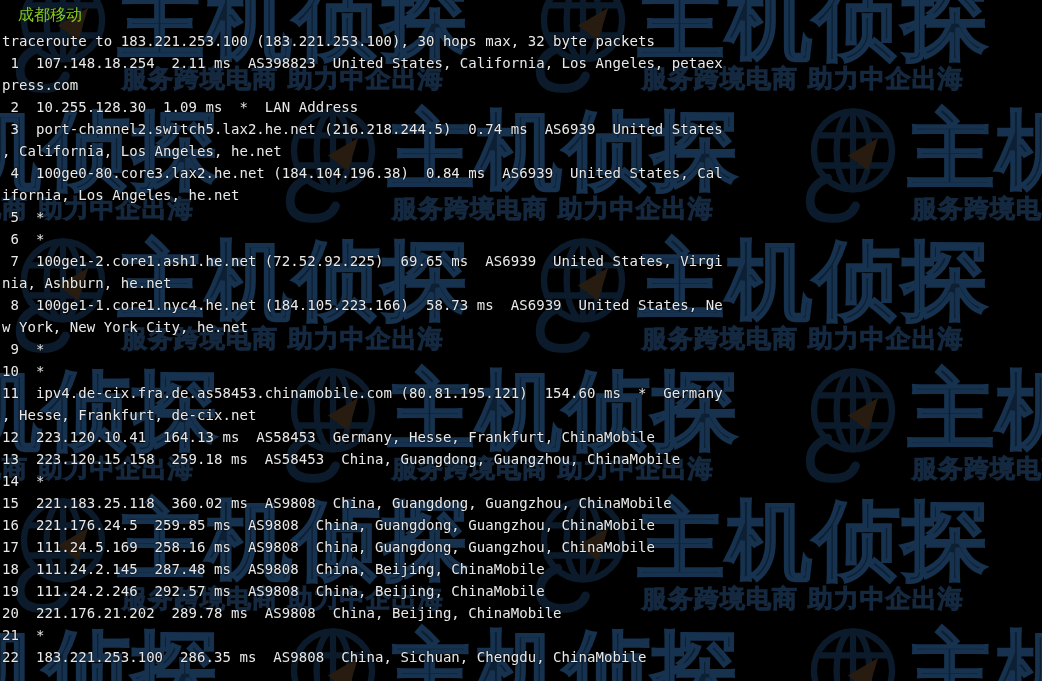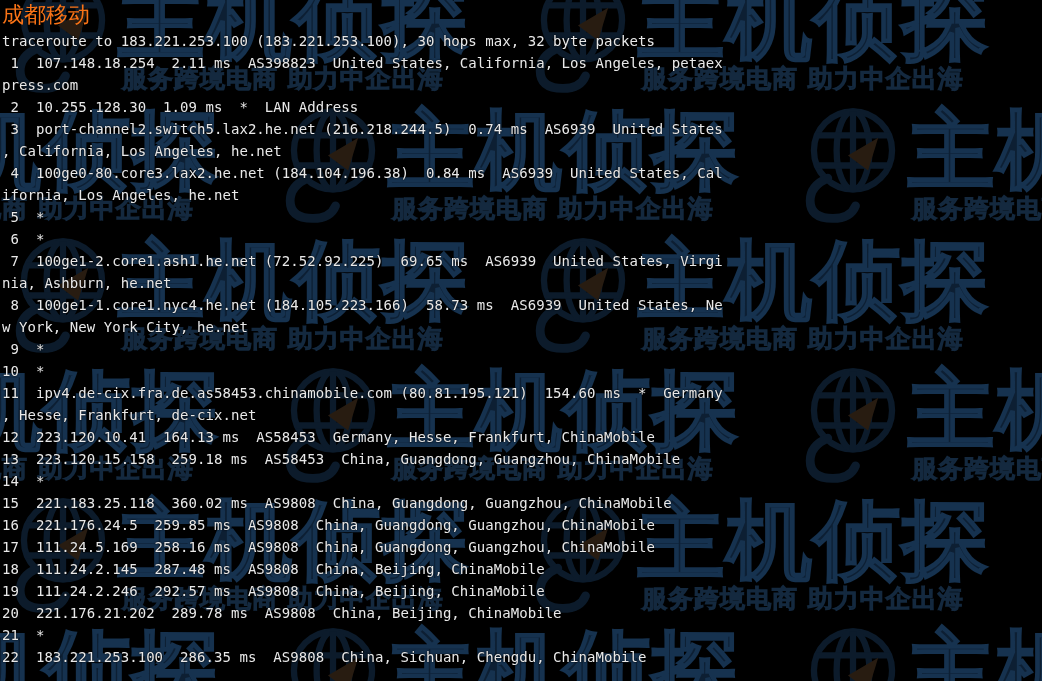--- a/index.html
+++ b/index.html
@@ -71,24 +71,24 @@
   }
 
   
   .text-layer {
     position: relative;
     z-index: 3;
     padding: 0;
   }
   .header-cn {
     font-family: "DejaVu Sans", "Liberation Sans", sans-serif;
-    font-size: 22px;
+    font-size: 16px;
     line-height: 22px;
-    color: #f97316;
-    padding-left: 2px;
+    color: #84cc16;
+    padding-left: 18px;
     height: 30px;
     padding-top: 4px;
     box-sizing: border-box;
     white-space: pre;
   }
   .term-out {
     font-family: "DejaVu Sans Mono", "Liberation Mono", monospace;
     font-size: 14px;
     line-height: 22px;
     letter-spacing: 0.05px;

